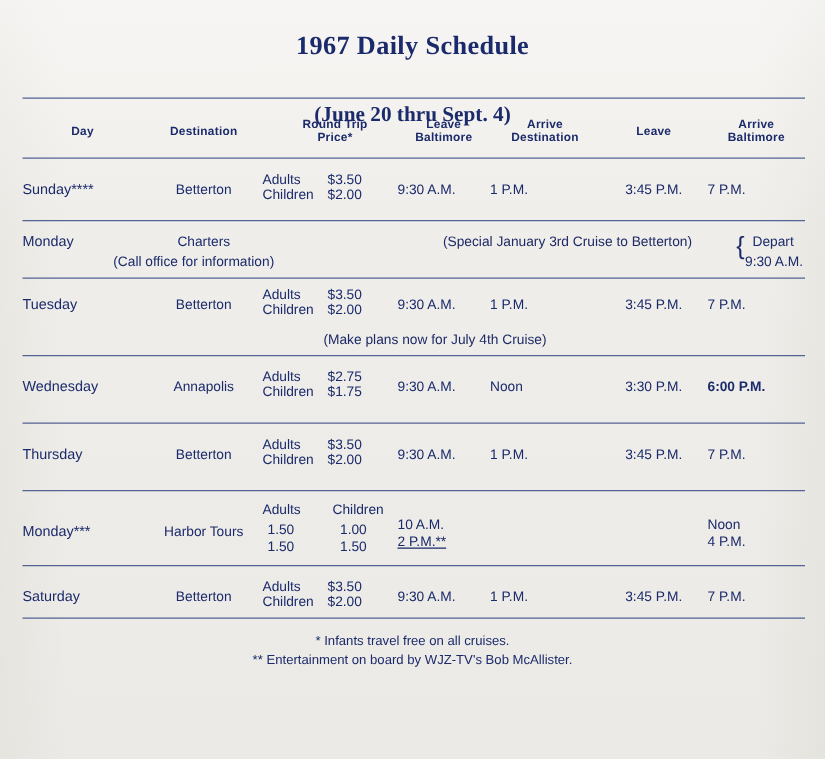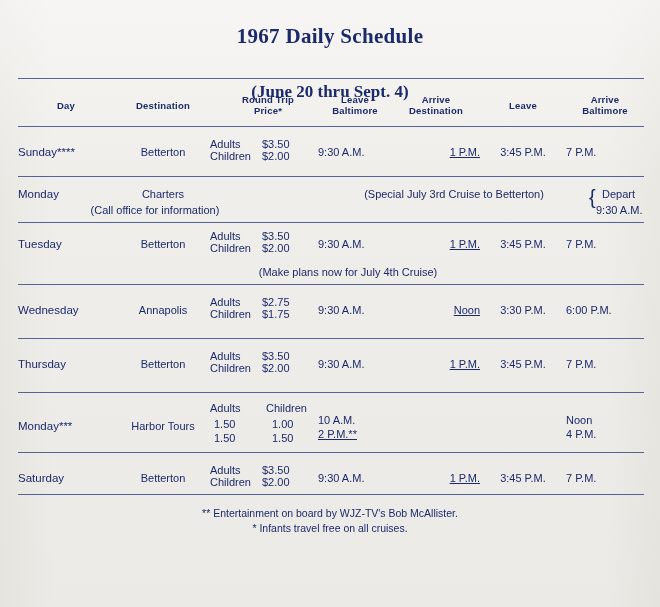--- a/index.html
+++ b/index.html
@@ -118,22 +118,21 @@
   }
   .lbl { display: inline-block; width: 52px; }
   .c-leaveb {
     left: 300px;
     width: 74px;
     text-align: left;
   }
   .c-arrive {
     left: 374px;
     width: 88px;
-    text-align: right;
-    text-decoration: underline;
+    text-align: left;
   }
   .c-leave {
     left: 462px;
     width: 86px;
     text-align: center;
   }
   .c-arriveb {
     left: 548px;
     width: 78px;
     text-align: left;
@@ -216,21 +215,21 @@
       <div class="cell c-leave" style="top:16px;">3:45 P.M.</div>
       <div class="cell c-arriveb" style="top:16px;">7 P.M.</div>
     </div>
 
     <div class="rule" style="top:98px;"></div>
 
     <div class="row" style="top:100px; height:44px;">
       <div class="cell c-day" style="top:10px;">Monday</div>
       <div class="cell c-dest" style="top:10px;">Charters</div>
       <div class="cell" style="left:22px; top:26px; width:230px; text-align:center;">(Call office for information)</div>
-      <div class="charter-note" style="top:10px;">(Special July 3rd Cruise to Betterton)</div>
+      <div class="charter-note" style="top:10px;">(Special January 3rd Cruise to Betterton)</div>
       <div class="brace" style="left:571px; top:8px;">{</div>
       <div class="cell" style="left:584px; top:10px; width:60px; text-align:left;">Depart</div>
       <div class="cell" style="left:578px; top:26px; width:70px; text-align:left;">9:30 A.M.</div>
     </div>
 
     <div class="rule" style="top:144px;"></div>
 
     <div class="row" style="top:146px; height:60px;">
       <div class="cell c-day" style="top:14px;">Tuesday</div>
       <div class="cell c-dest" style="top:14px;">Betterton</div>
@@ -250,21 +249,21 @@
     <div class="row" style="top:208px; height:52px;">
       <div class="cell c-day" style="top:18px;">Wednesday</div>
       <div class="cell c-dest" style="top:18px;">Annapolis</div>
       <div class="cell c-price" style="top:10px;">
         <span class="price-line"><span class="lbl">Adults</span><span>$2.75</span></span>
         <span class="price-line"><span class="lbl">Children</span><span>$1.75</span></span>
       </div>
       <div class="cell c-leaveb" style="top:18px;">9:30 A.M.</div>
       <div class="cell c-arrive" style="top:18px;">Noon</div>
       <div class="cell c-leave" style="top:18px;">3:30 P.M.</div>
-      <div class="cell c-arriveb" style="top:18px;">6:00 P.M.</div>
+      <div class="cell c-arriveb" style="top:18px;font-weight:bold;">6:00 P.M.</div>
     </div>
 
     <div class="rule" style="top:260px;"></div>
 
     <div class="row" style="top:262px; height:52px;">
       <div class="cell c-day" style="top:18px;">Thursday</div>
       <div class="cell c-dest" style="top:18px;">Betterton</div>
       <div class="cell c-price" style="top:10px;">
         <span class="price-line"><span class="lbl">Adults</span><span>$3.50</span></span>
         <span class="price-line"><span class="lbl">Children</span><span>$2.00</span></span>
@@ -307,16 +306,16 @@
       <div class="cell c-leaveb" style="top:18px;">9:30 A.M.</div>
       <div class="cell c-arrive" style="top:18px;">1 P.M.</div>
       <div class="cell c-leave" style="top:18px;">3:45 P.M.</div>
       <div class="cell c-arriveb" style="top:18px;">7 P.M.</div>
     </div>
 
     <div class="rule" style="top:416px;"></div>
   </div>
 
   <div class="footer">
+    <div>* Infants travel free on all cruises.</div>
     <div>** Entertainment on board by WJZ-TV's Bob McAllister.</div>
-    <div>* Infants travel free on all cruises.</div>
   </div>
 </div>
 
 </body></html>

